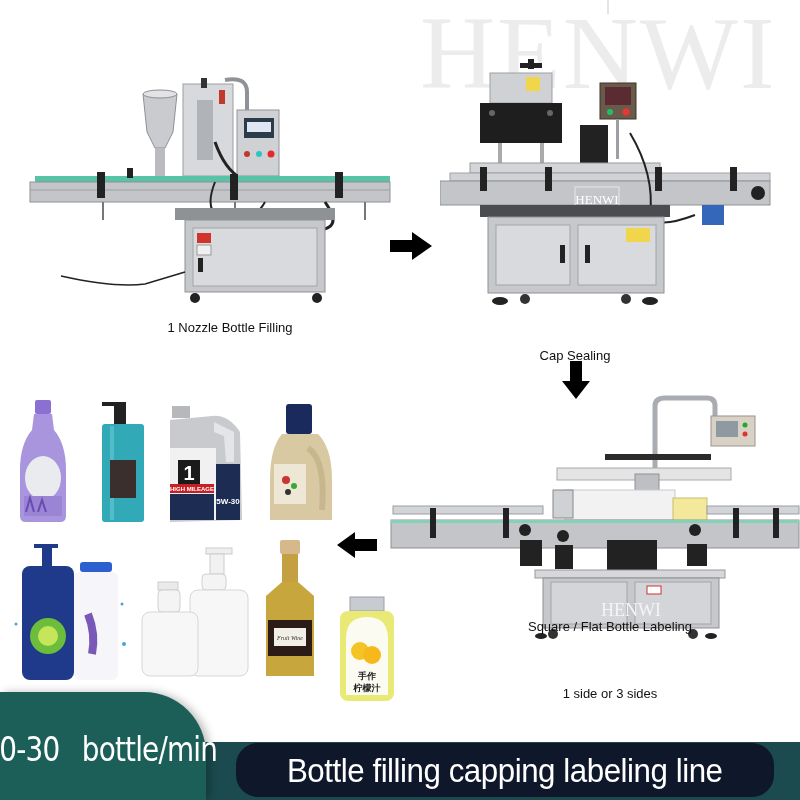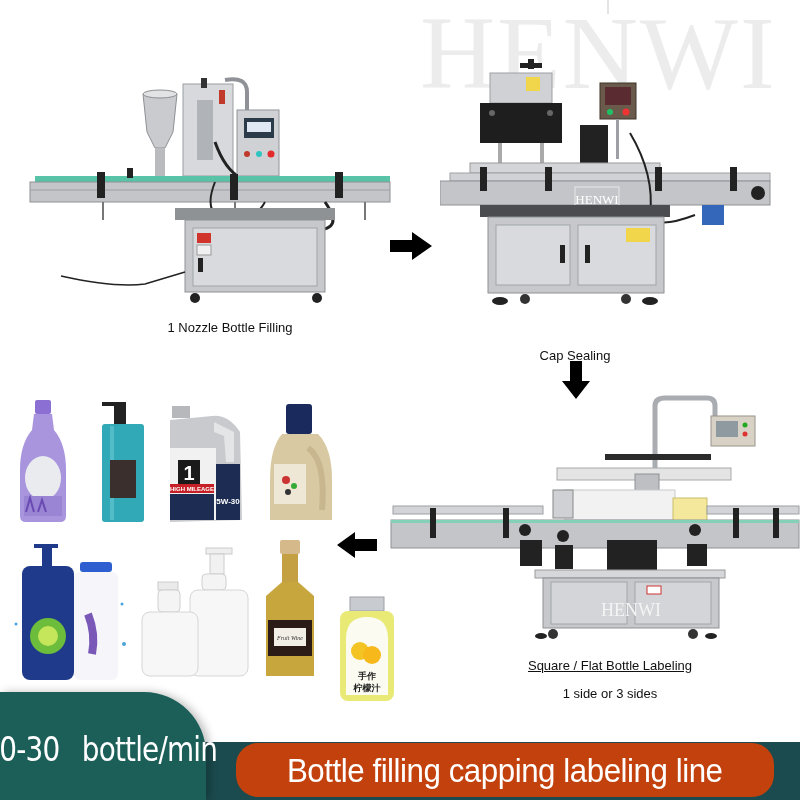--- a/index.html
+++ b/index.html
@@ -28,21 +28,21 @@
     box-shadow: 4px 0 8px rgba(0,0,0,0.25); z-index: 3;
     display: flex; flex-direction: row; align-items: center; justify-content: center;
     padding-top: 6px;
   }
   .speed-tab span { color: #ffffff; font-family: "DejaVu Sans", sans-serif; font-size: 34px; line-height: 36px; letter-spacing: -1px; transform: scaleX(0.82); white-space: nowrap; }
   .bottom-bar {
     position: absolute; left: 0; top: 742px; width: 800px; height: 58px; background: #1b4b4e; z-index: 1;
   }
   .title-pill {
     position: absolute; left: 236px; top: 743px; width: 538px; height: 54px;
-    background: #c2410c; border-radius: 22px; z-index: 2;
+    background: #0f172a; border-radius: 22px; z-index: 2;
     display: flex; align-items: center; justify-content: center;
   }
   .title-pill span { color: #ffffff; font-size: 34px; letter-spacing: -0.5px; white-space: nowrap; transform: scaleX(0.92); }
 </style>
 </head>
 <body>
 
 <div class="watermark-tick"></div>
 <div class="watermark">HENWI</div>
 
@@ -208,21 +208,21 @@
     <rect x="250" y="192" width="76" height="42" fill="#d3d5d8" stroke="#a2a5a9"></rect>
     <rect x="262" y="196" width="14" height="8" fill="#fff" stroke="#c33"></rect>
     <text x="246" y="226" font-family="Liberation Serif, serif" font-size="18" fill="#f4f4f4" text-anchor="middle">HENWI</text>
 
     <circle cx="168" cy="244" r="5" fill="#333"></circle>
       <circle cx="308" cy="244" r="5" fill="#333"></circle>
     <ellipse cx="156" cy="246" rx="6" ry="3" fill="#222"></ellipse>
       <ellipse cx="326" cy="246" rx="6" ry="3" fill="#222"></ellipse>
   </svg>
 </div>
-<div class="caption" style="left:460px; top:658px; width:300px;text-decoration:underline;">Square / Flat Bottle Labeling</div>
+<div class="caption" style="left:460px; top:619px; width:300px;">Square / Flat Bottle Labeling</div>
 <div class="caption" style="left:460px; top:686px; width:300px;">1 side or 3 sides</div>
 
 <div class="arrow" style="left:337px; top:532px;">
   <svg width="40" height="26" viewBox="0 0 40 26">
       <path d="M40 7 L18 7 L18 0 L0 13 L18 26 L18 19 L40 19 Z" fill="#000"></path>
     </svg>
 </div>
 
 <div class="bottle" style="left:18px; top:400px;">
   <svg width="50" height="124" viewBox="0 0 50 124">

